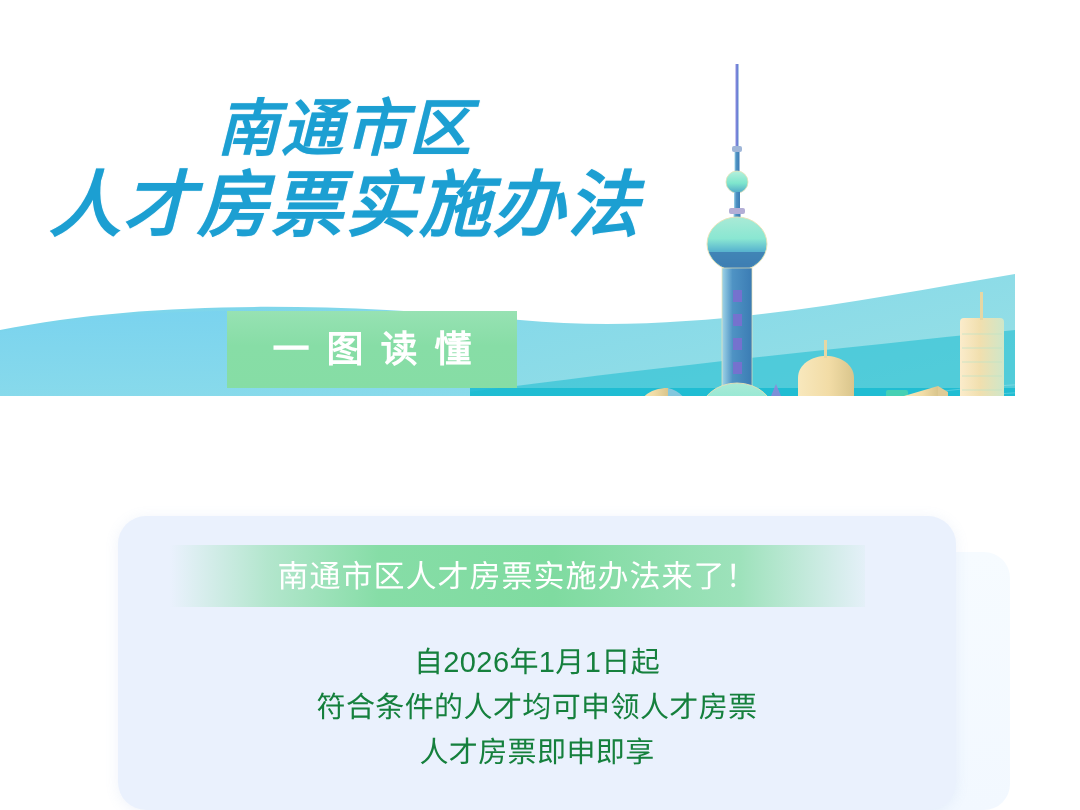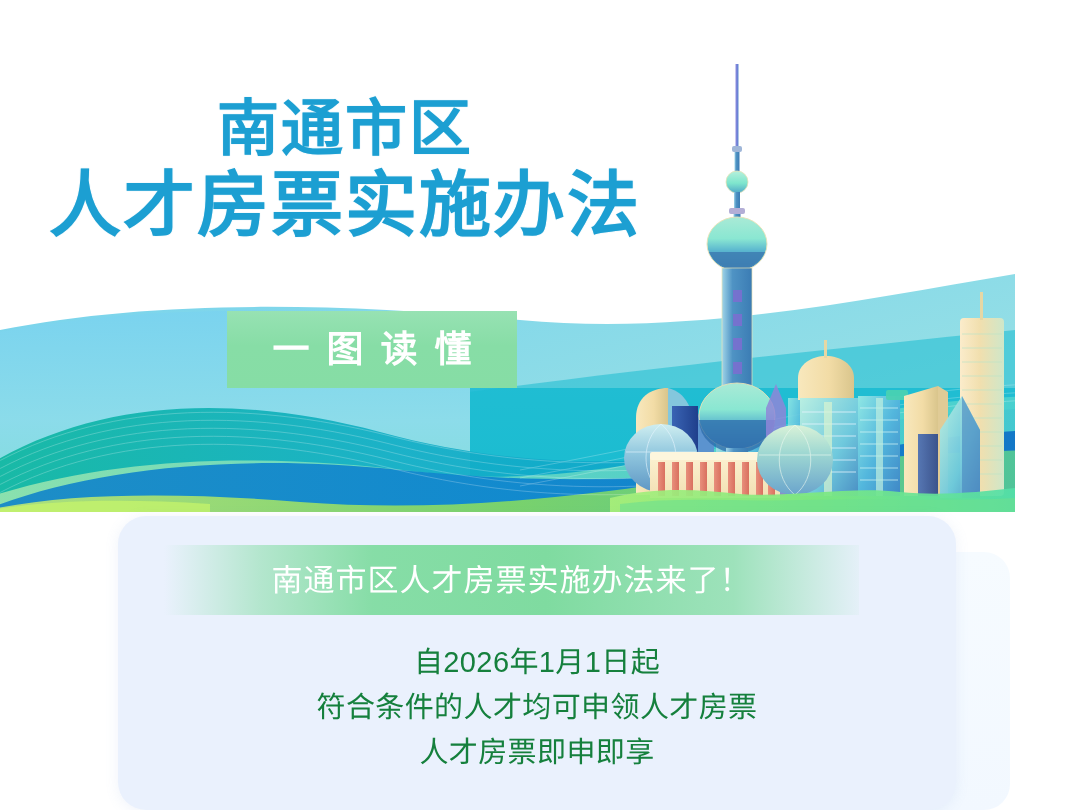--- a/index.html
+++ b/index.html
@@ -23,22 +23,23 @@
     height: 810px;
     background: #ffffff;
     overflow: hidden;
   }
 
   
   .hero {
     position: absolute;
     left: 0; top: 0;
     width: 1015px;
-    height: 512px;
+    height: 396px;
     overflow: hidden;
+    font-style: italic;
   }
   .hero-svg {
     position: absolute;
     left: 0; top: 0;
     width: 1015px;
     height: 512px;
     display: block;
   }
 
   
@@ -112,24 +113,24 @@
     border-radius: 28px;
     background: #eaf1fd;
     box-shadow: 0 2px 14px rgba(120,160,210,0.12);
     z-index: 9;
     overflow: hidden;
   }
 
   
   .card-banner {
     position: absolute;
-    left: 46px;
+    left: 52px;
     top: 29px;
     width: 695px;
-    height: 70px;
+    height: 62px;
     background: linear-gradient(90deg,
         rgba(134,221,166,0.0) 0%,
         rgba(134,221,166,0.55) 14%,
         rgba(129,220,162,0.95) 30%,
         rgba(127,219,160,1) 55%,
         rgba(132,221,165,0.75) 82%,
         rgba(137,222,169,0.06) 100%);
     display: flex;
     align-items: center;
     justify-content: center;

